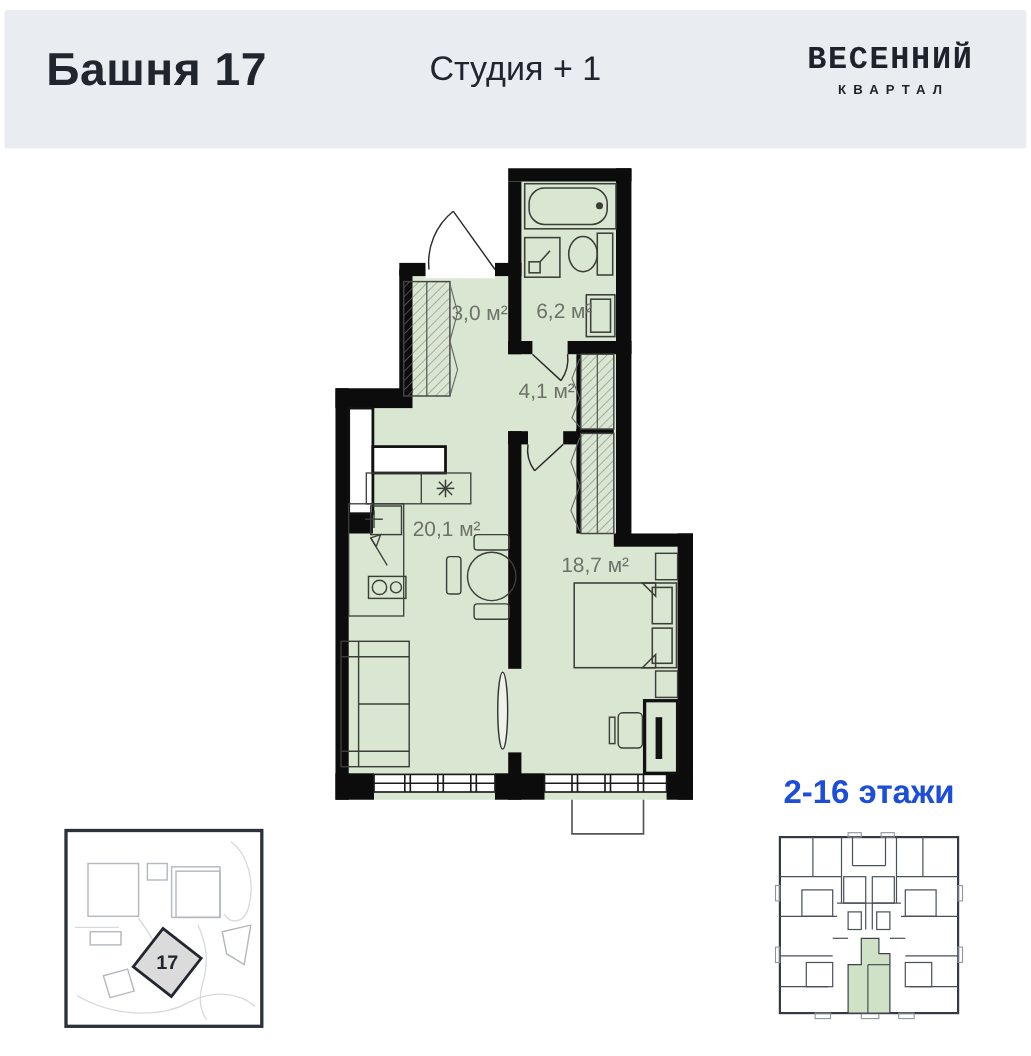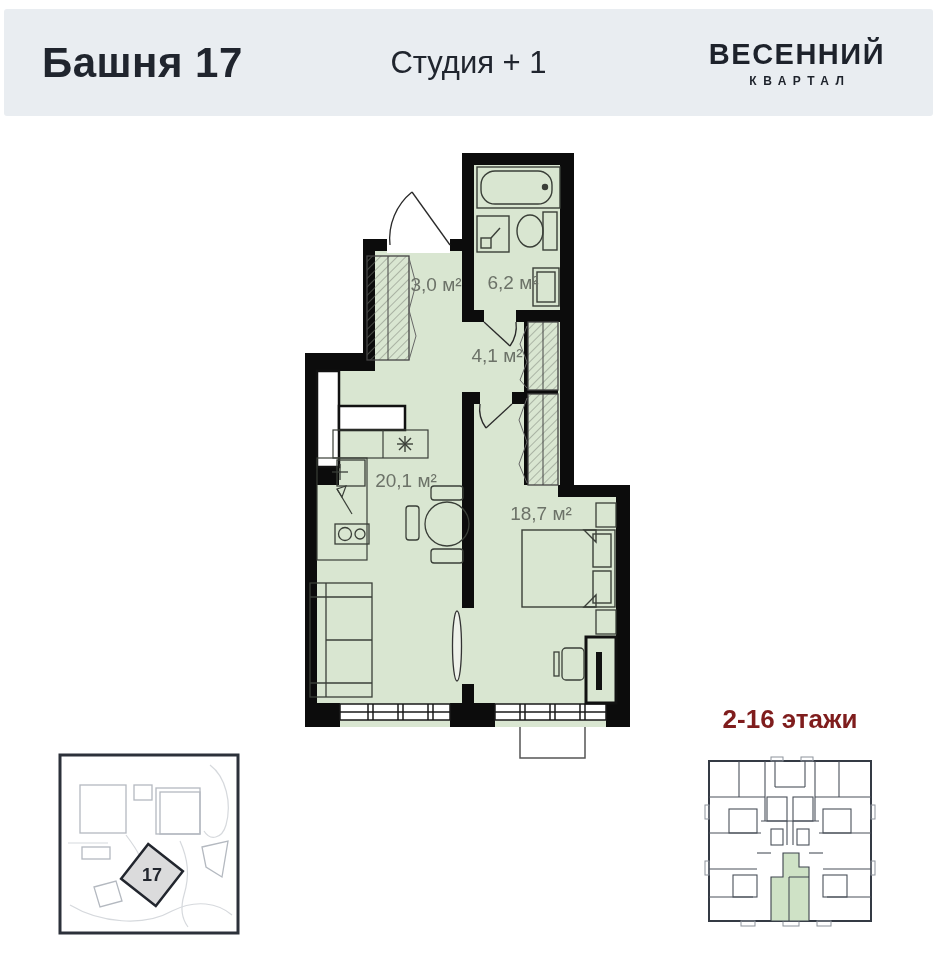--- a/index.html
+++ b/index.html
@@ -1,30 +1,30 @@
 <!DOCTYPE html>
 <html><head>
 <meta charset="utf-8">
 <style>
   html,body{margin:0;padding:0;background:#ffffff;}
   #page{position:relative;width:937px;height:960px;background:#ffffff;overflow:hidden;
         font-family:"Liberation Sans",sans-serif;color:#20252e;}
   
-  #header{position:absolute;left:4px;top:9px;right:4px;height:107px;background:#e9edf1;
+  #header{position:absolute;left:4px;top:9px;right:4px;height:126px;background:#e9edf1;
           border-radius:3px;display:flex;align-items:center;}
   #title{position:absolute;left:38px;top:0;height:107px;display:flex;align-items:center;
          font-size:42px;font-weight:600;letter-spacing:.5px;}
   #subhead{position:absolute;left:0;right:0;top:0;height:107px;display:flex;flex-direction:row;
            align-items:center;justify-content:center;gap:6px;font-size:31px;font-weight:500;}
   #logo{position:absolute;right:48px;top:0;height:107px;display:flex;flex-direction:column;
         align-items:center;justify-content:center;}
-  #logo .l1{font-size:29px;font-weight:800;letter-spacing:1.5px;color:#1d222b;}
+  #logo .l1{font-size:29px;font-weight:800;letter-spacing:1.5px;color:#1d222b;font-family:Liberation Mono, monospace;}
   #logo .l2{font-size:12px;font-weight:600;letter-spacing:6.5px;color:#1d222b;margin-top:3px;padding-left:6px;}
   #floors-label{position:absolute;left:690px;top:704px;width:200px;text-align:center;
-                font-size:26px;font-weight:600;color:#7f1d1d;}
+                font-size:30px;font-weight:600;color:#1d4ed8;}
   svg{position:absolute;left:0;top:0;}
   text.room{font-family:"Liberation Sans",sans-serif;font-size:19px;font-weight:500;fill:#6c7268;}
   text.site{font-family:"Liberation Sans",sans-serif;font-size:18px;font-weight:600;fill:#22262e;}
 </style>
 </head>
 <body>
 
 <div id="page">
 
   <div id="header">

